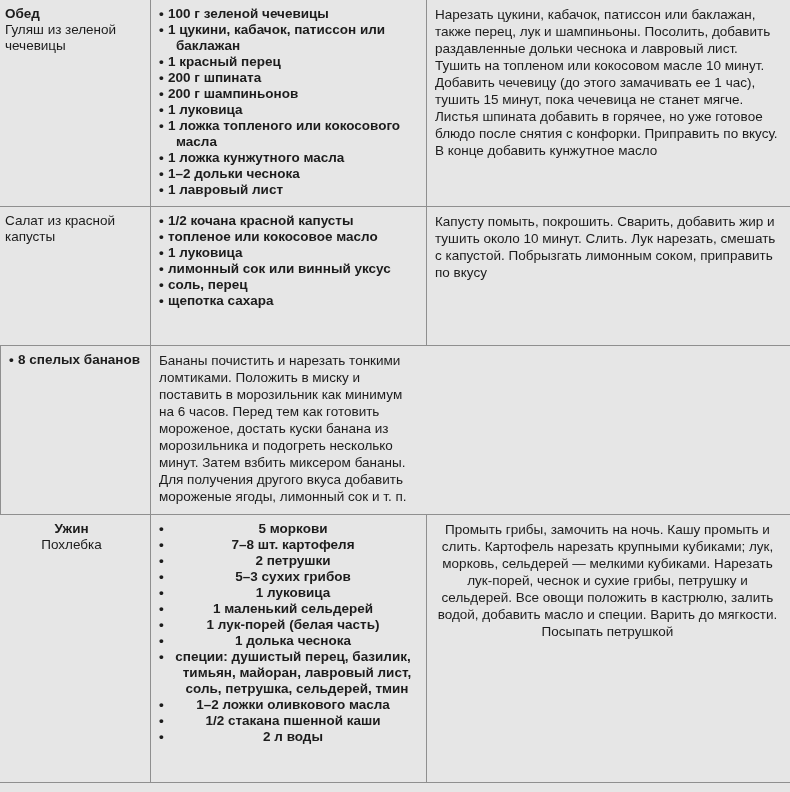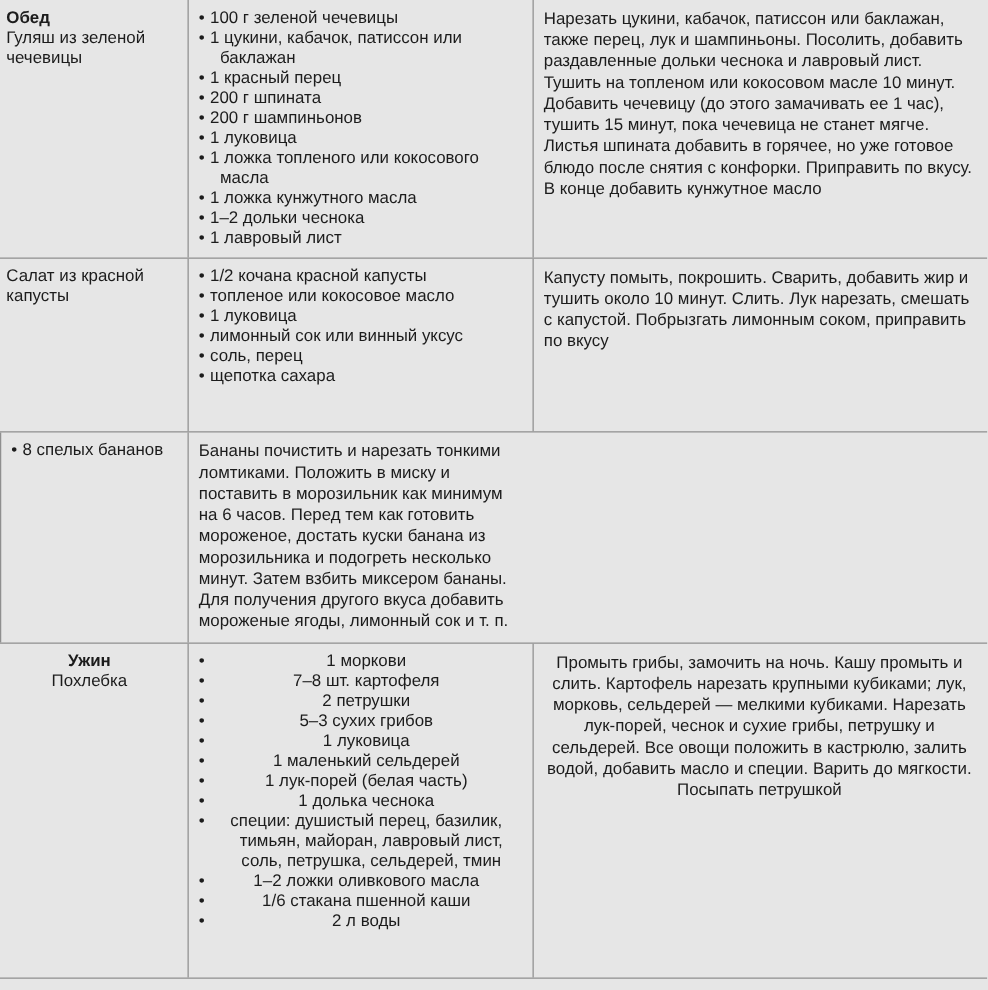--- a/index.html
+++ b/index.html
@@ -53,20 +53,21 @@
   ul.ingredients {
     margin: 0;
     padding: 0;
     list-style: none;
   }
   ul.ingredients li {
     position: relative;
     padding-left: 17px;
     text-indent: -8px;
     margin: 0;
+    font-weight: bold;
   }
   ul.ingredients li::before {
     content: "\2022";
     position: absolute;
     left: 0;
     text-indent: 0;
   }
   .instructions-text {
     margin: 0;
     line-height: 17px;
@@ -132,31 +133,31 @@
     </div>
   </div>
 
   <div class="row">
     <div class="cell meal-cell">
       <div class="meal-title">Ужин</div>
       <div class="dish-title">Похлебка</div>
     </div>
     <div class="cell ingredients-cell">
       <ul class="ingredients">
-          <li>1 моркови</li>
+          <li>5 моркови</li>
           <li>7–8 шт. картофеля</li>
           <li>2 петрушки</li>
           <li>5–3 сухих грибов</li>
           <li>1 луковица</li>
           <li>1 маленький сельдерей</li>
           <li>1 лук-порей (белая часть)</li>
           <li>1 долька чеснока</li>
           <li>специи: душистый перец, базилик, тимьян, майоран, лавровый лист, соль, петрушка, сельдерей, тмин</li>
           <li>1–2 ложки оливкового масла</li>
-          <li>1/6 стакана пшенной каши</li>
+          <li>1/2 стакана пшенной каши</li>
           <li>2 л воды</li>
         </ul>
     </div>
     <div class="cell instructions-cell">
       <p class="instructions-text">Промыть грибы, замочить на ночь. Кашу промыть и слить. Картофель нарезать крупными кубиками; лук, морковь, сельдерей — мелкими кубиками. Нарезать лук-порей, чеснок и сухие грибы, петрушку и сельдерей. Все овощи положить в кастрюлю, залить водой, добавить масло и специи. Варить до мягкости. Посыпать петрушкой</p>
     </div>
   </div>
 
 </div>
 

